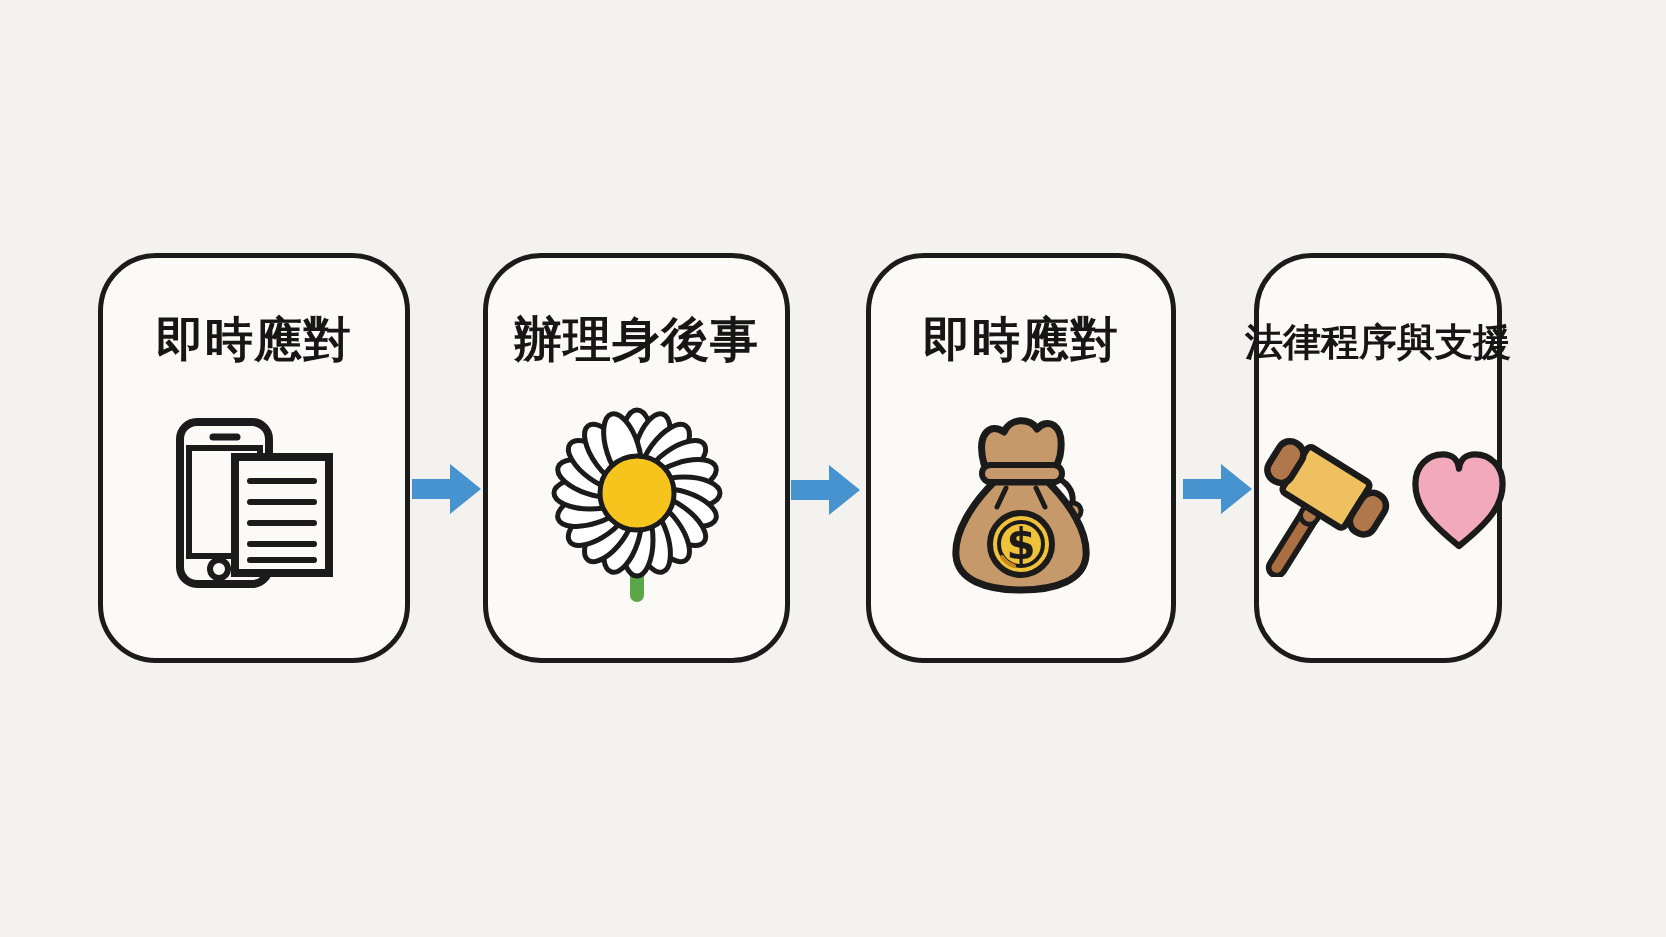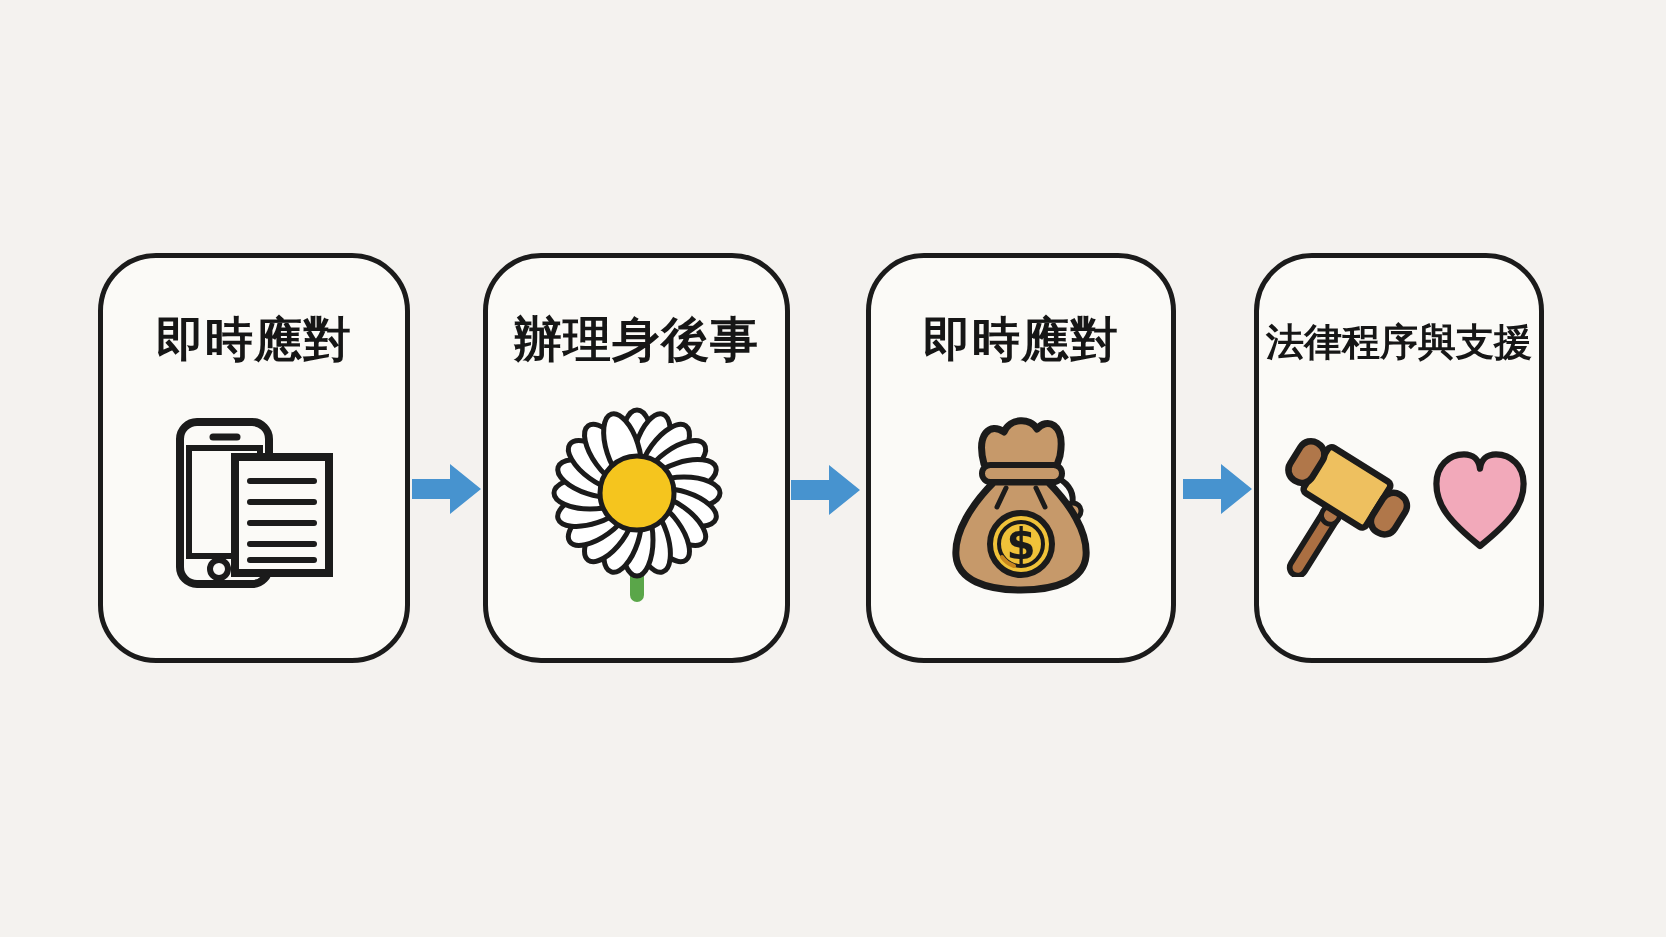--- a/index.html
+++ b/index.html
@@ -15,21 +15,21 @@
     position:absolute;top:253px;height:410px;
     background:#fbfaf7;
     border:5px solid #1b1b1b;
     border-radius:58px;
     box-sizing:border-box;
     display:flex;flex-direction:column;align-items:center;
   }
   .step-card.c1{left:98px;width:312px;}
   .step-card.c2{left:483px;width:307px;}
   .step-card.c3{left:866px;width:310px;}
-  .step-card.c4{left:1254px;width:290px;text-align:center;}
+  .step-card.c4{left:1254px;width:248px;text-align:center;}
   .step-title{
     margin-top:56px;
     font-size:48px;font-weight:900;color:#161616;
     letter-spacing:1px;white-space:nowrap;line-height:1.1;
   }
   .c4 .step-title{font-size:38px;margin-top:64px;letter-spacing:0px;}
   .icon-wrap{
     flex:1;display:flex;align-items:center;justify-content:center;
     padding-bottom:18px;gap:12px;
   }

